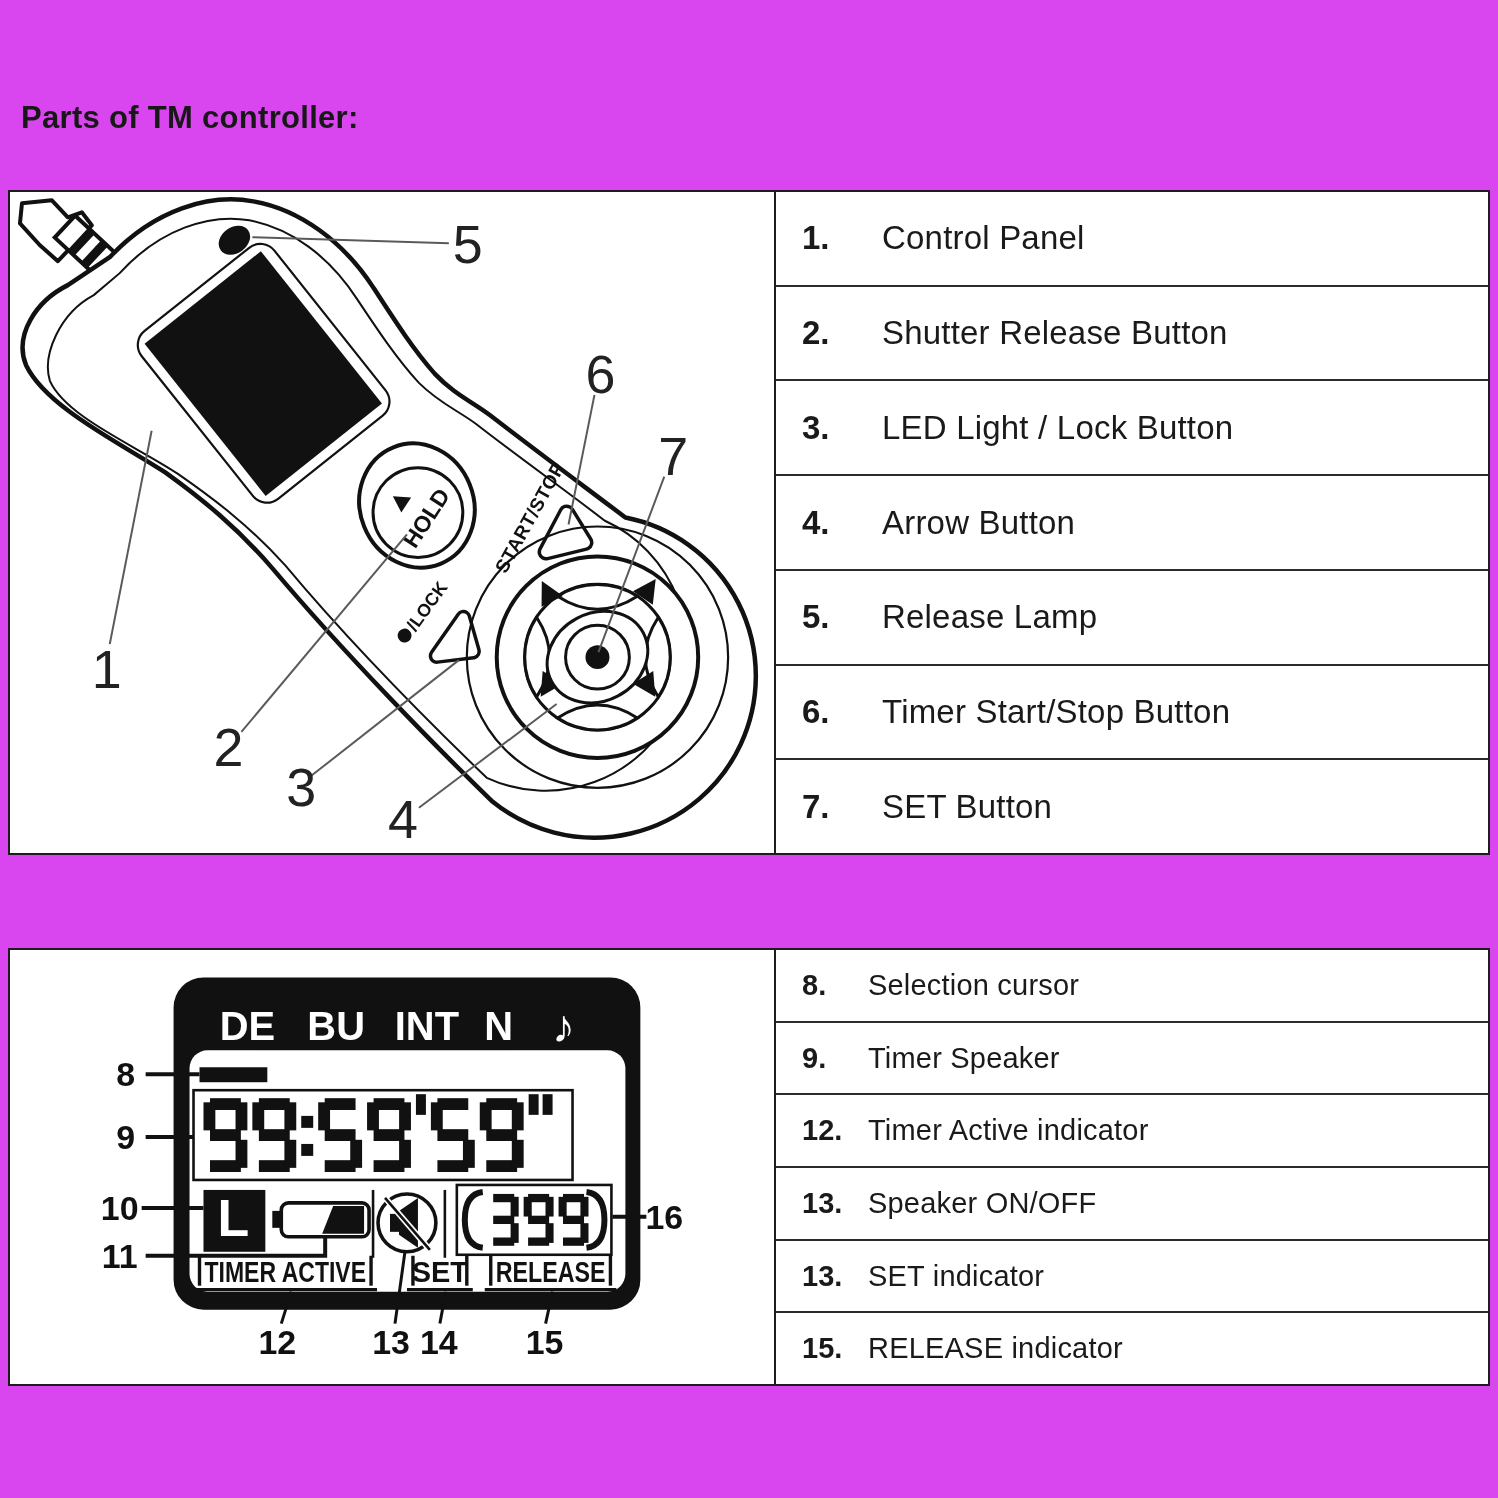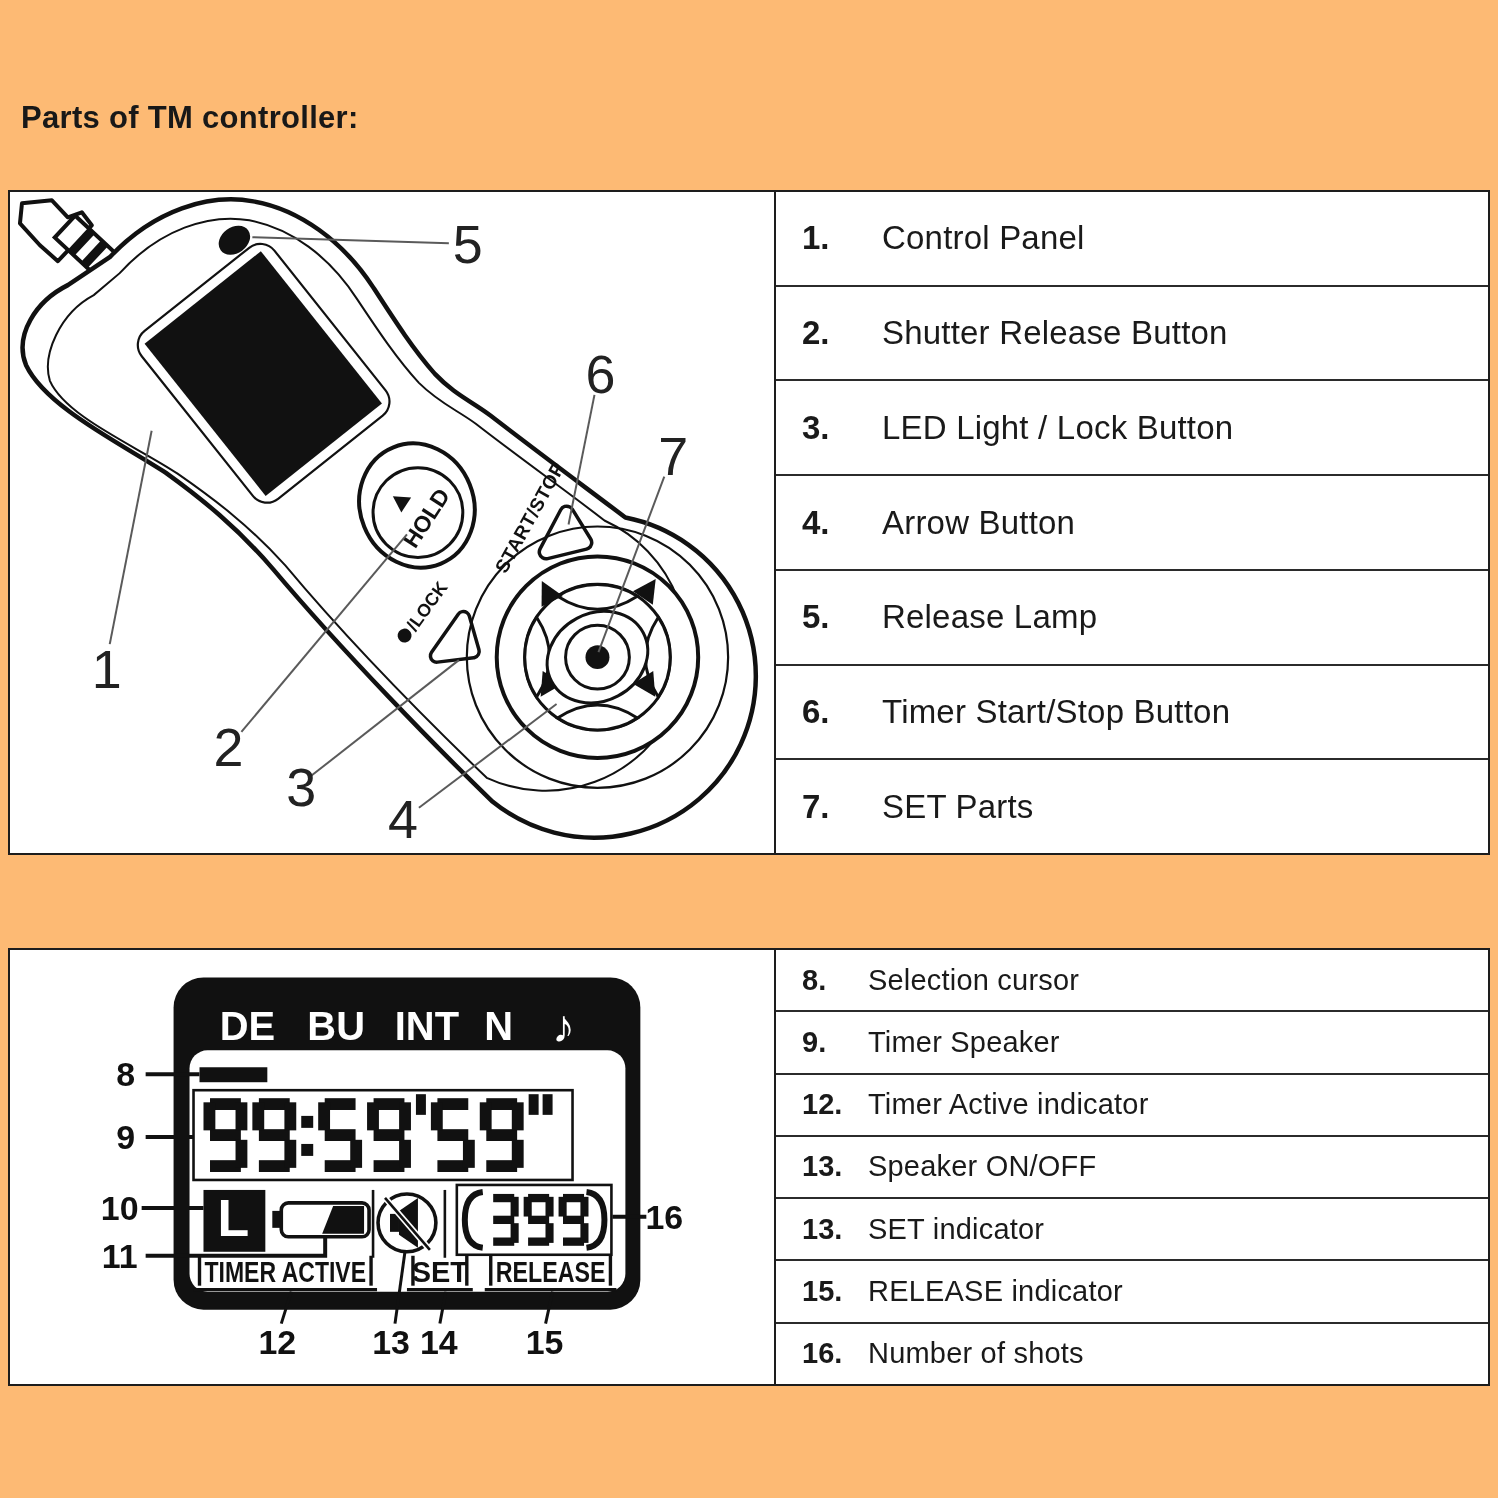--- a/index.html
+++ b/index.html
@@ -1,16 +1,16 @@
 <!DOCTYPE html>
 <html><head>
 <meta charset="utf-8">
 <style>
   html,body{margin:0;padding:0;background:#ffffff;}
-  .page{position:relative;width:1498px;height:1498px;background:#fdba74;overflow:hidden;
+  .page{position:relative;width:1498px;height:1498px;background:#d946ef;overflow:hidden;
         font-family:"Liberation Sans",sans-serif;color:#1a1a1a;}
   .page-title{position:absolute;left:21px;top:100px;font-size:31px;font-weight:bold;
               letter-spacing:.3px;color:#181818;}
   .panel{position:absolute;left:8px;width:1482px;border:2.5px solid #1d1d1d;background:#fff;
          display:grid;grid-template-columns:766px 1fr;box-sizing:border-box;}
   .panel-top{top:190px;height:665px;}
   .panel-bottom{top:948px;height:438px;}
   .diagram-cell{border-right:2px solid #1d1d1d;position:relative;overflow:hidden;}
   .diagram-cell svg{display:block;width:100%;height:100%;}
   .table-cell{display:flex;flex-direction:column;}
@@ -149,21 +149,21 @@
       <div class="part-row">
           <span class="part-num">5.</span>
           <span class="part-label">Release Lamp</span>
         </div>
       <div class="part-row">
           <span class="part-num">6.</span>
           <span class="part-label">Timer Start/Stop Button</span>
         </div>
       <div class="part-row">
           <span class="part-num">7.</span>
-          <span class="part-label">SET Parts</span>
+          <span class="part-label">SET Button</span>
         </div>
     </div>
   </section>
 
   <section class="panel panel-bottom">
     <div class="diagram-cell">
       <svg viewBox="0 0 766 434" preserveAspectRatio="xMidYMid meet">
 
         <rect x="164" y="27" width="468" height="333" rx="30" fill="#111"></rect>
 
@@ -333,19 +333,15 @@
           <span class="part-label">Speaker ON/OFF</span>
         </div>
       <div class="part-row">
           <span class="part-num">13.</span>
           <span class="part-label">SET indicator</span>
         </div>
       <div class="part-row">
           <span class="part-num">15.</span>
           <span class="part-label">RELEASE indicator</span>
         </div>
-      <div class="part-row">
-          <span class="part-num">16.</span>
-          <span class="part-label">Number of shots</span>
-        </div>
     </div>
   </section>
 </div>
 
 </body></html>

